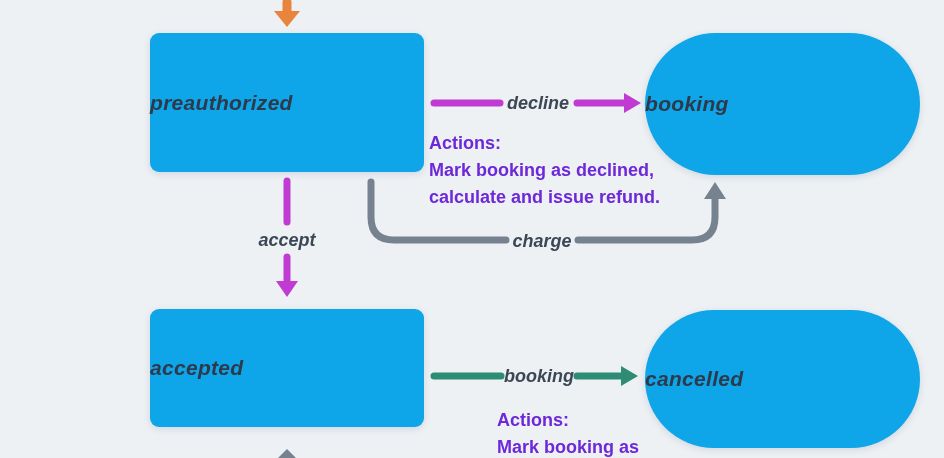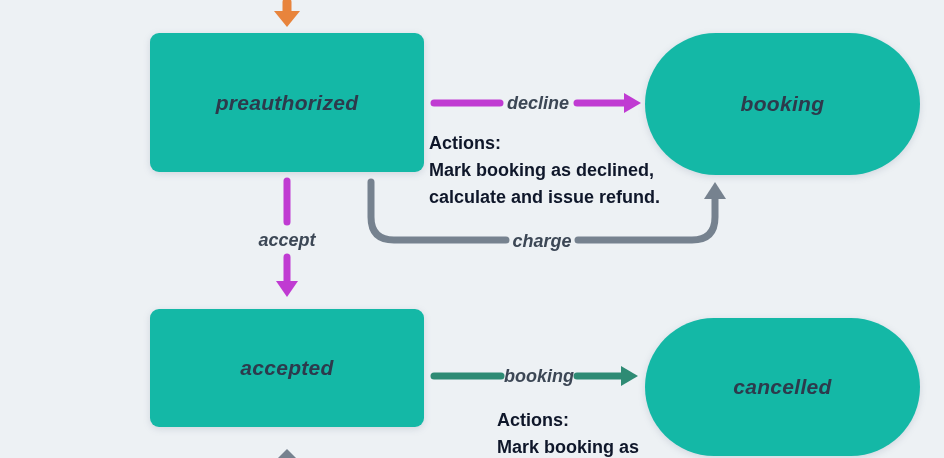--- a/index.html
+++ b/index.html
@@ -3,35 +3,35 @@
 <meta charset="utf-8">
 <style>
   html,body{margin:0;padding:0;}
   .canvas{
     position:relative;width:944px;height:458px;overflow:hidden;
     background:#edf1f4;
     font-family:"Liberation Sans",sans-serif;
   }
   svg.overlay{position:absolute;left:0;top:0;width:944px;height:458px;}
   .state{
-    position:absolute;background:#14b8a6;
-    display:flex;align-items:center;justify-content:center;
+    position:absolute;background:#0ea5e9;
+    display:flex;align-items:center;
     font-style:italic;font-weight:600;font-size:21px;color:#2d3a4c;
     letter-spacing:.3px;
     box-shadow:0 2px 7px rgba(110,125,150,.22);
   }
   .rect{border-radius:9px;}
   .pill{border-radius:999px;}
   .tlabel{
     position:absolute;transform:translate(-50%,-50%);
     font-size:18px;font-weight:600;color:#3c4755;white-space:nowrap;font-style:italic;
   }
   .actions{
     position:absolute;font-size:18px;font-weight:600;line-height:27px;
-    color:#0f172a;white-space:pre-line;
+    color:#6d28d9;white-space:pre-line;
   }
   
   .m{stroke:#c03bd2;stroke-width:7;stroke-linecap:round;fill:none}
   .mf{fill:#c03bd2;stroke:none}
   .g{stroke:#76828f;stroke-width:7;stroke-linecap:round;fill:none}
   .gf{fill:#76828f;stroke:none}
   .t{stroke:#2e8b74;stroke-width:7;stroke-linecap:round;fill:none}
   .tf{fill:#2e8b74;stroke:none}
   .o{stroke:#e8843c;stroke-width:9;stroke-linecap:round;fill:none}
   .of{fill:#e8843c;stroke:none}
@@ -82,21 +82,21 @@
   </div>
 
   <div class="state pill" style="left:645px;top:33px;width:275px;height:142px;">
     <span>booking</span>
   </div>
 
   <div class="state rect" style="left:150px;top:309px;width:274px;height:118px;">
     <span>accepted</span>
   </div>
 
-  <div class="state pill" style="left:645px;top:310px;width:275px;height:138px;margin-top:8px;">
+  <div class="state pill" style="left:645px;top:310px;width:275px;height:138px;">
     <span>cancelled</span>
   </div>
 
   <div class="tlabel" style="left:538px;top:103px;">decline</div>
   <div class="tlabel" style="left:287px;top:240px;">accept</div>
   <div class="tlabel" style="left:542px;top:241px;">charge</div>
   <div class="tlabel" style="left:539px;top:376px;">booking</div>
 
   <div class="actions" style="left:429px;top:130px;">Actions:
 Mark booking as declined,

